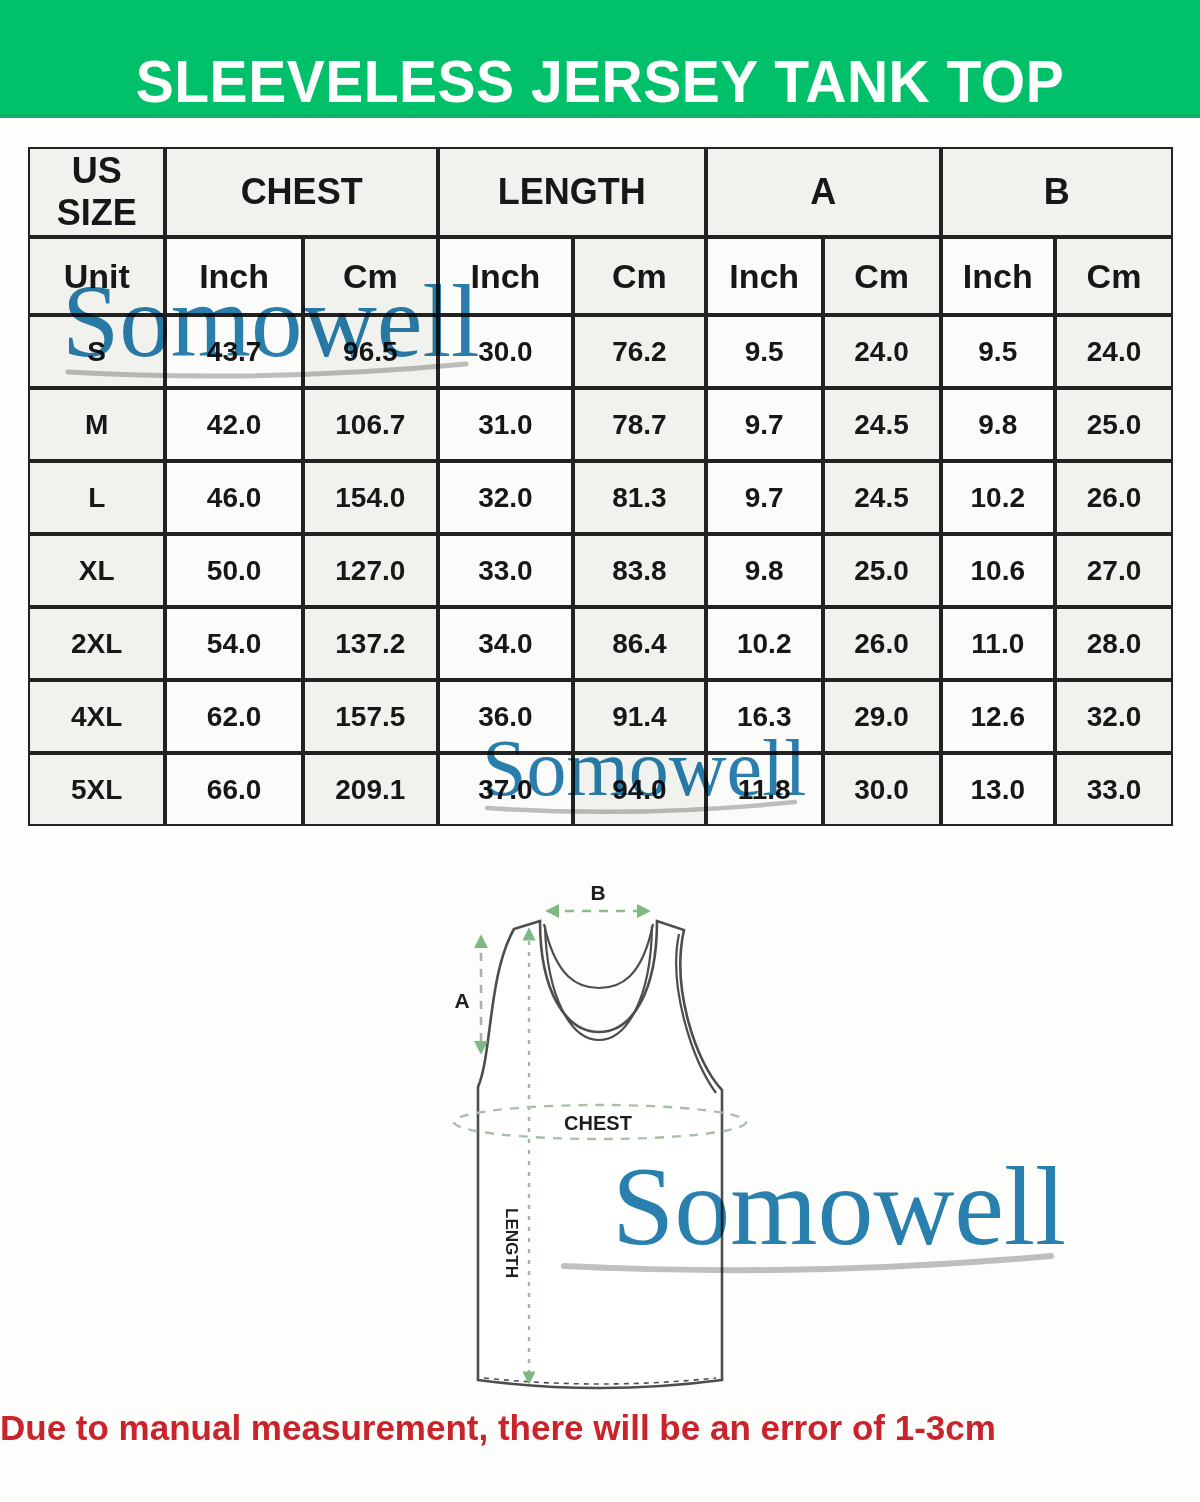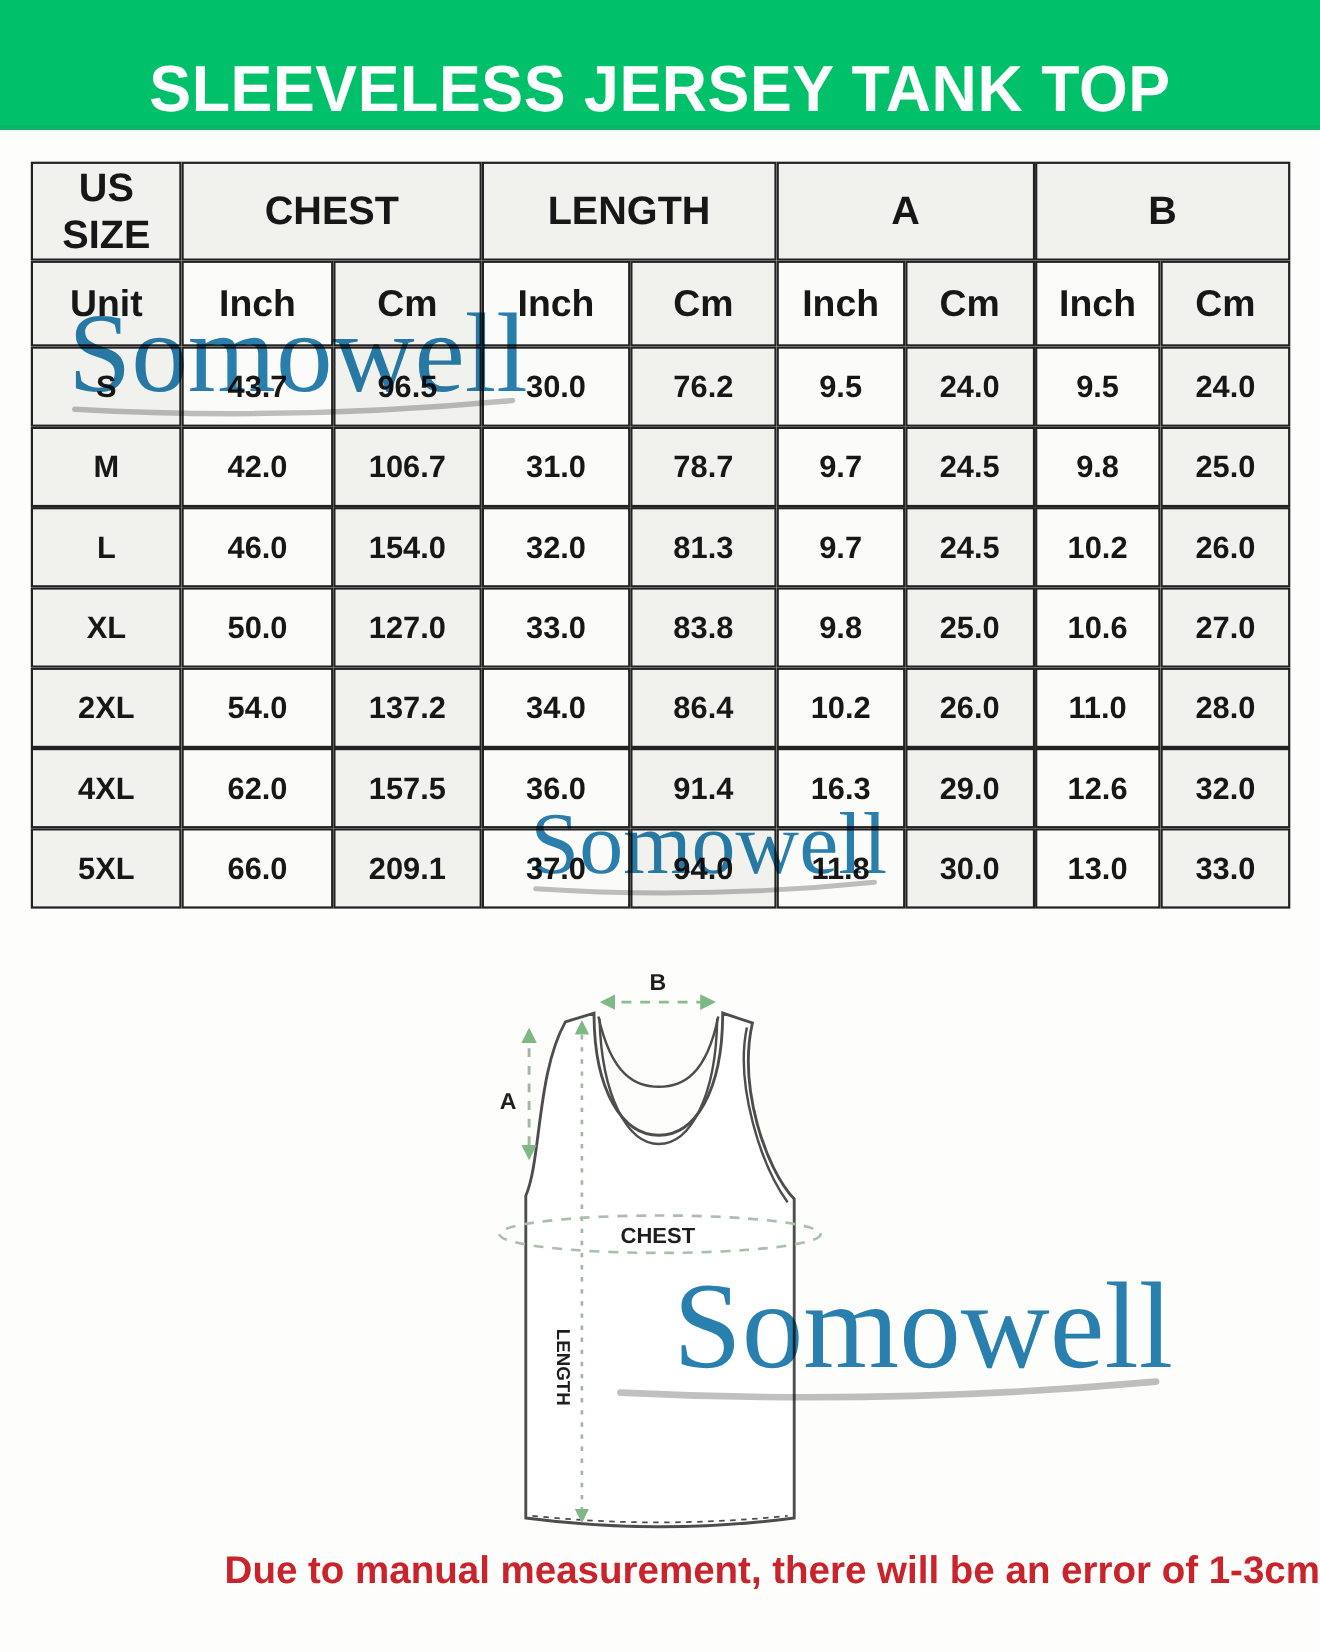--- a/index.html
+++ b/index.html
@@ -39,21 +39,21 @@
     white-space:nowrap;
   }
   .wm svg{display:block;}
   .wm-1{left:62px;top:270px;font-size:103px;}
   .wm-2{left:482px;top:728px;font-size:80px;}
   .wm-3{left:612px;top:1150px;font-size:112px;}
   
   .diagram{position:absolute;left:380px;top:880px;width:680px;height:520px;}
   
   .footer-note{
-    position:absolute;left:0;top:1408px;width:1200px;text-align:right;
+    position:absolute;left:0;top:1408px;width:1200px;text-align:left;
     color:#c9232b;font-size:35px;font-weight:bold;
   }
 </style>
 </head>
 <body>
 
 <div class="page">
 
   <div class="banner" style="background: rgb(0, 193, 105); border-bottom-color: rgb(13, 180, 101);">
     <h1>SLEEVELESS JERSEY TANK TOP</h1>

